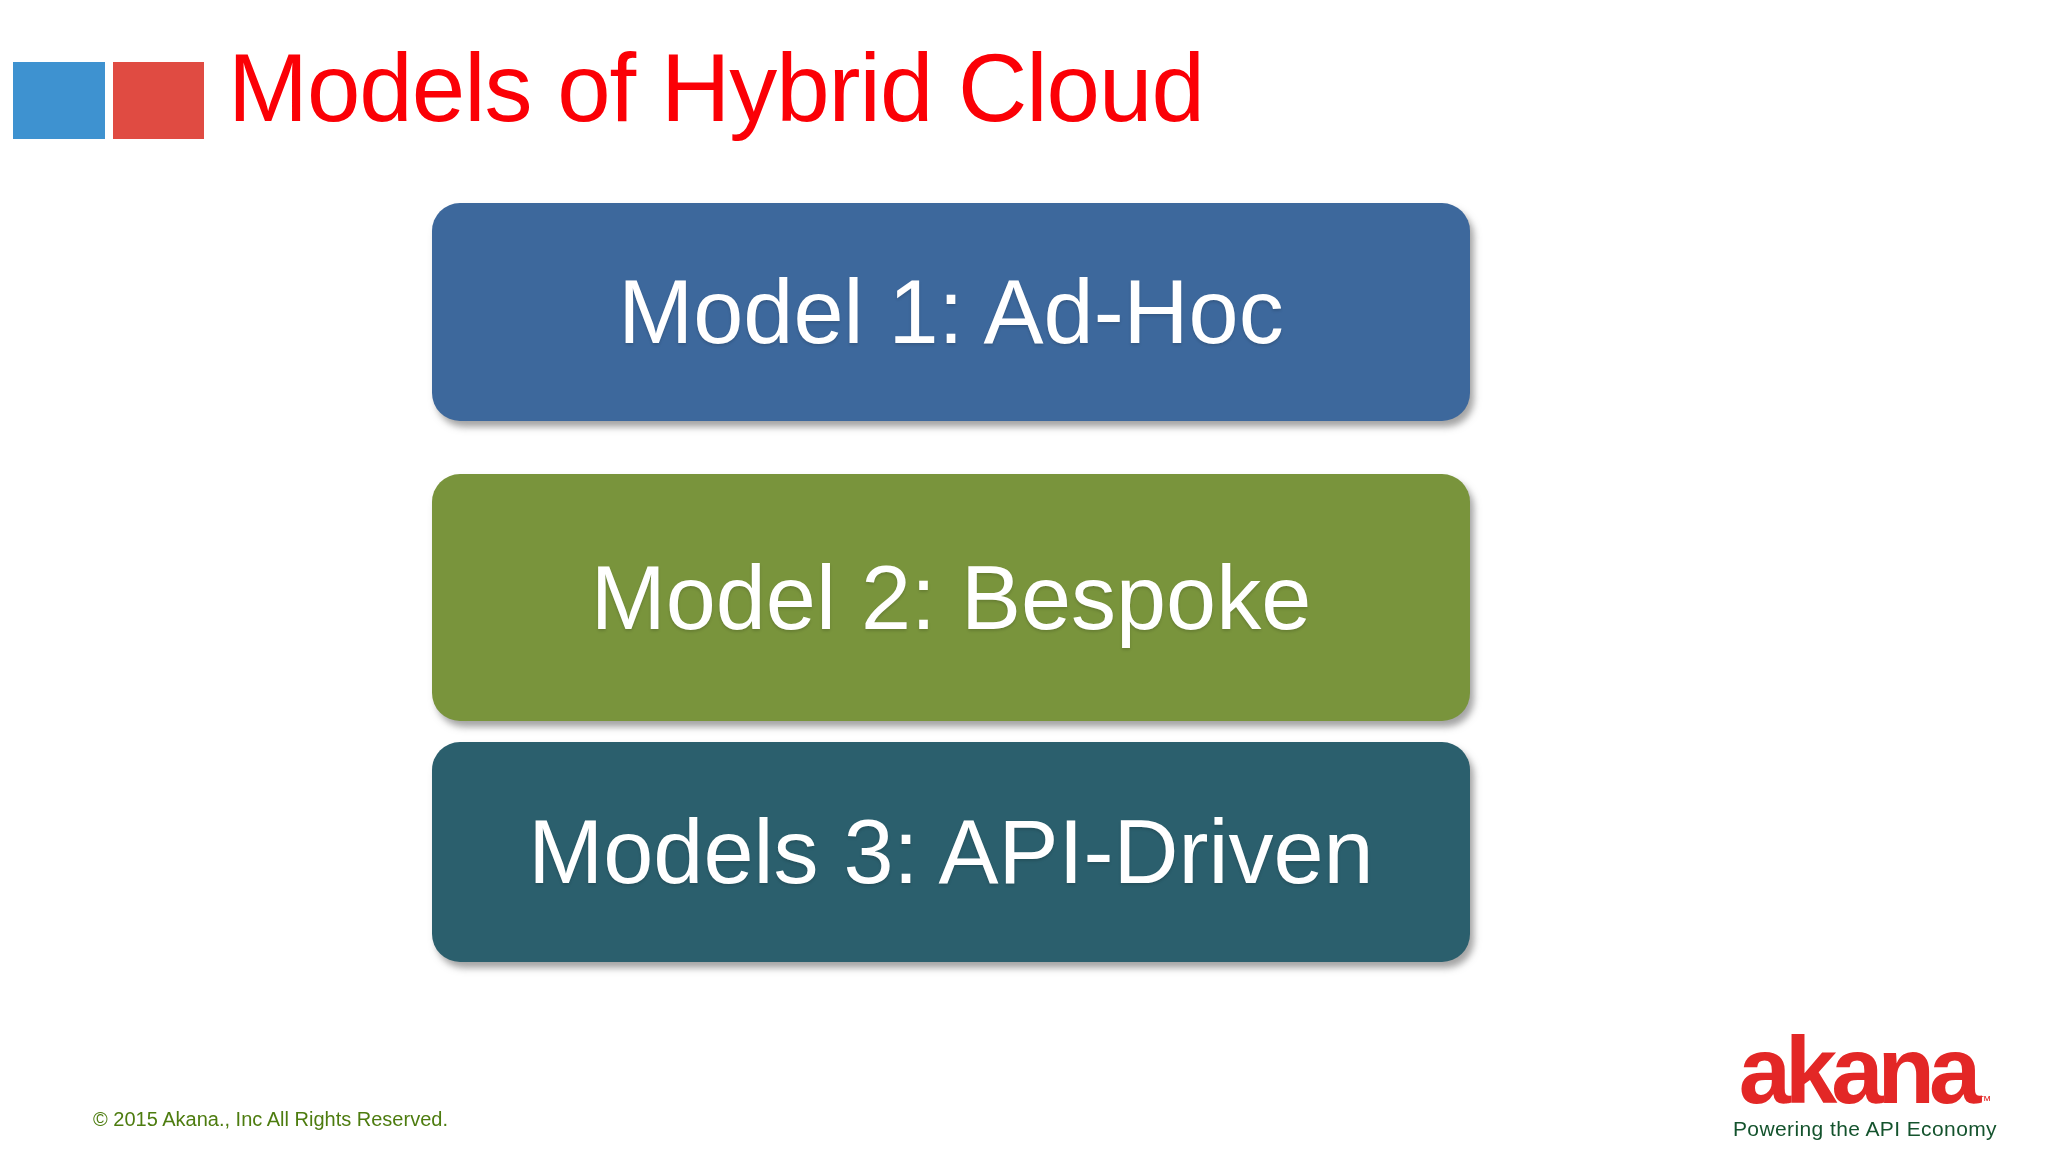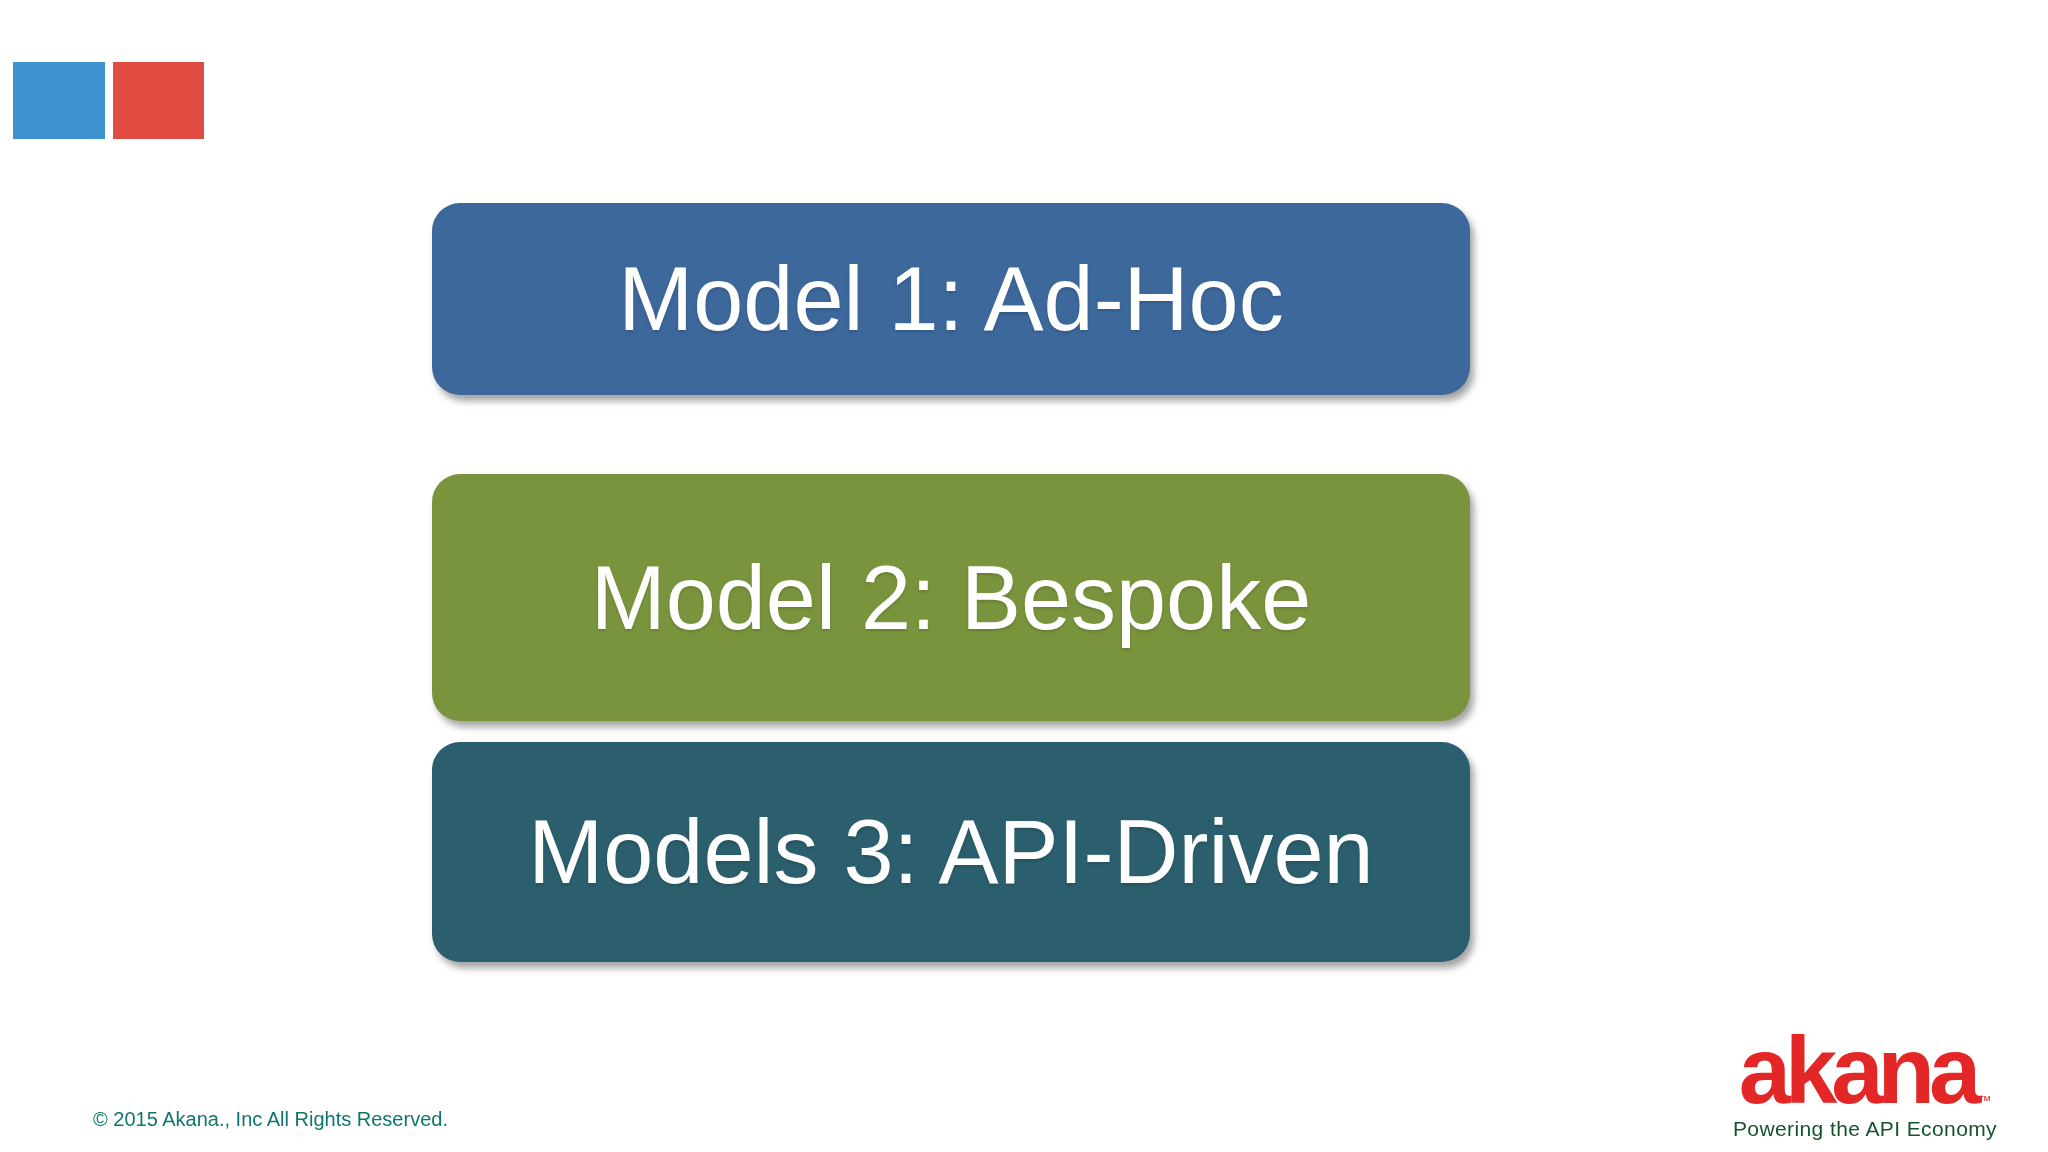--- a/index.html
+++ b/index.html
@@ -36,38 +36,38 @@
   
   .model-box {
     position: absolute;
     left: 432px; width: 1038px;
     border-radius: 28px;
     box-shadow: 4px 6px 7px rgba(90, 90, 90, 0.55);
     display: flex;
     align-items: center;
     justify-content: center;
   }
-  .model-box.box-1 { top: 203px; height: 192px; }
+  .model-box.box-1 { top: 203px; height: 218px; }
   .model-box.box-2 { top: 474px; height: 247px; }
   .model-box.box-3 { top: 742px; height: 220px; }
   .model-label {
     color: #ffffff;
     font-size: 90px;
     line-height: 1;
     white-space: nowrap;
     text-shadow: 0 2px 3px rgba(0,0,0,0.15);
   }
 
   
   .copyright {
     position: absolute;
     left: 93px; top: 1107px;
     font-size: 20px;
     line-height: 1.2;
-    color: #0f766e;
+    color: #4d7c0f;
     white-space: nowrap;
   }
   .logo {
     position: absolute;
     left: 1732px; top: 1032px;
     width: 266px;
     text-align: center;
   }
   .wordmark-row {
     display: flex;
@@ -94,20 +94,21 @@
     white-space: nowrap;
   }
 </style>
 </head>
 <body>
 
 <div class="slide">
 
   <div class="header-square sq-blue" style="background-color: rgb(62, 146, 208);"></div>
   <div class="header-square sq-red" style="background-color: rgb(224, 75, 66);"></div>
+  <h1 class="slide-title" style="margin: 0px; position: absolute; color: rgb(251, 0, 6);">Models of Hybrid Cloud</h1>
 
   <div class="model-box box-1" style="background-color: rgb(61, 104, 156);">
     <span class="model-label" style="color: rgb(255, 255, 255);">Model 1: Ad-Hoc</span>
   </div>
 
   <div class="model-box box-2" style="background-color: rgb(121, 148, 60);">
     <span class="model-label" style="color: rgb(255, 255, 255);">Model 2: Bespoke</span>
   </div>
 
   <div class="model-box box-3" style="background-color: rgb(43, 95, 109);">

